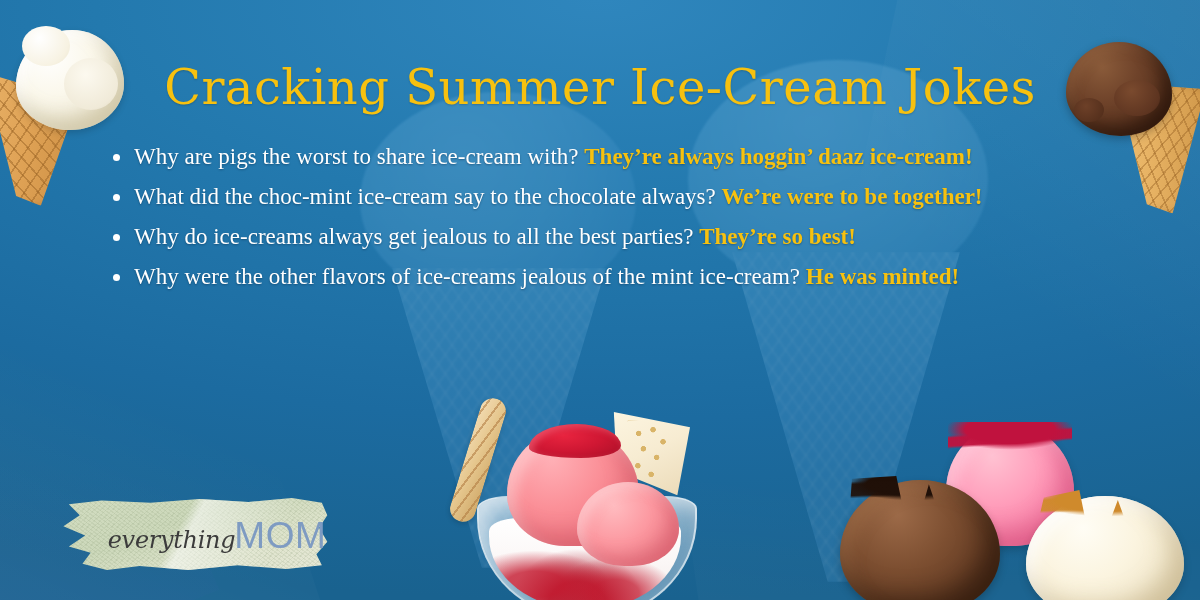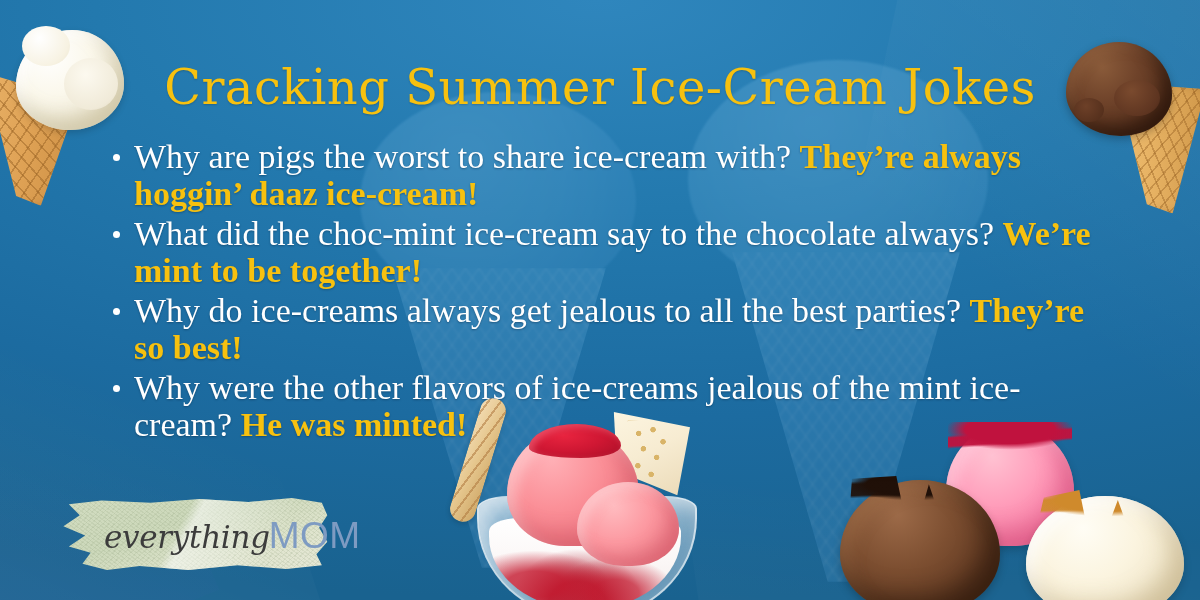--- a/index.html
+++ b/index.html
@@ -98,21 +98,21 @@
     padding: 0;
     list-style: none;
     z-index: 6;
   }
   .joke-item {
     position: relative;
     padding-left: 28px;
     margin: 0 0 3px 0;
     color: #ffffff;
     font-family: "Liberation Serif", serif;
-    font-size: 34px;
+    font-size: 23px;
     line-height: 37px;
     text-shadow: 0 1px 2px rgba(8,40,68,.45);
   }
   .joke-bullet {
     position: absolute;
     left: 7px;
     top: 16px;
     width: 7px;
     height: 7px;
     border-radius: 50%;
@@ -150,21 +150,21 @@
   #logo-text {
     position: absolute;
     left: 0; right: 0;
     top: 20px;
     text-align: center;
     white-space: nowrap;
   }
   #logo-everything {
     font-family: "DejaVu Serif", "Liberation Serif", serif;
     font-style: italic;
-    font-size: 31px;
+    font-size: 24px;
     color: #3c3c3c;
     letter-spacing: -.3px;
     margin-left: 46px;
   }
   #logo-mom {
     font-family: Liberation Sans, sans-serif;
     font-size: 37px;
     color: #7e9bc2;
     letter-spacing: .5px;
     margin-left: -1px;
@@ -367,21 +367,21 @@
 
   <h1 id="title">Cracking Summer Ice-Cream Jokes</h1>
 
   <ul id="joke-list">
     <li class="joke-item">
       <span class="joke-bullet"></span>
       <span class="joke-question">Why are pigs the worst to share ice-cream with? </span><span class="joke-answer">They’re always hoggin’ daaz ice-cream!</span>
     </li>
     <li class="joke-item">
       <span class="joke-bullet"></span>
-      <span class="joke-question">What did the choc-mint ice-cream say to the chocolate always? </span><span class="joke-answer">We’re mint to be together!</span>
+      <span class="joke-question">What did the choc-mint ice-cream say to the chocolate always? </span><span class="joke-answer">We’re were to be together!</span>
     </li>
     <li class="joke-item">
       <span class="joke-bullet"></span>
       <span class="joke-question">Why do ice-creams always get jealous to all the best parties? </span><span class="joke-answer">They’re so best!</span>
     </li>
     <li class="joke-item">
       <span class="joke-bullet"></span>
       <span class="joke-question">Why were the other flavors of ice-creams jealous of the mint ice-cream? </span><span class="joke-answer">He was minted!</span>
     </li>
   </ul>

